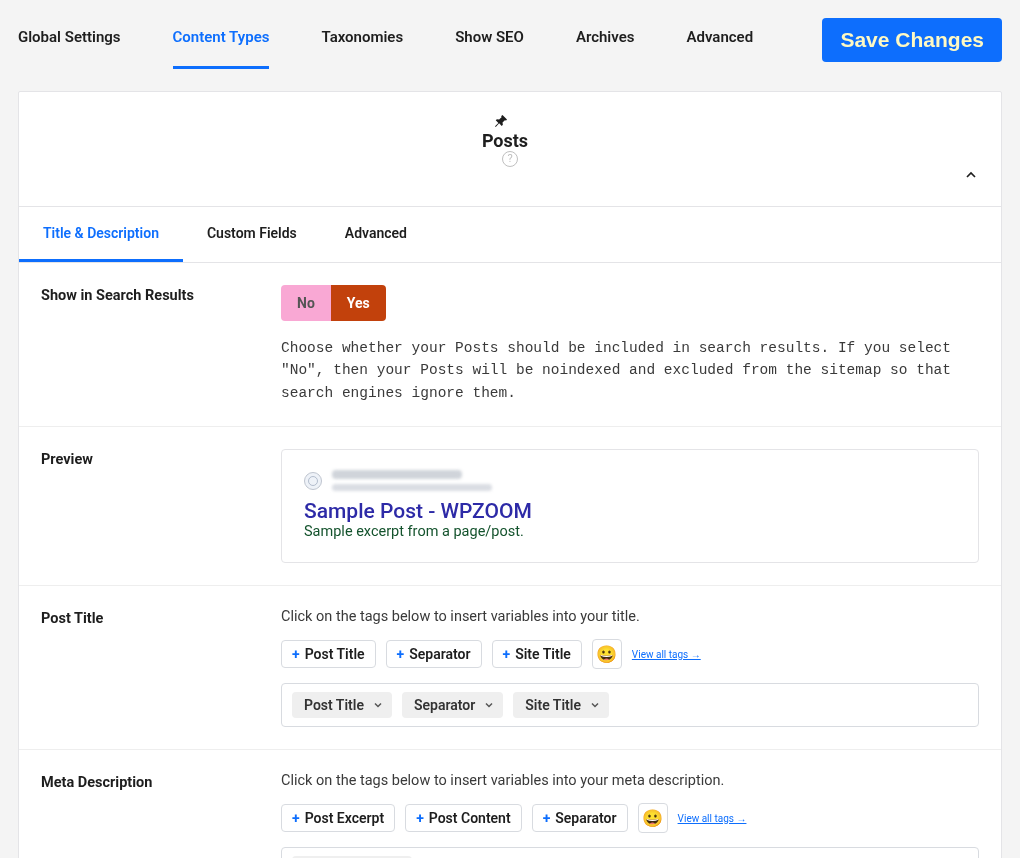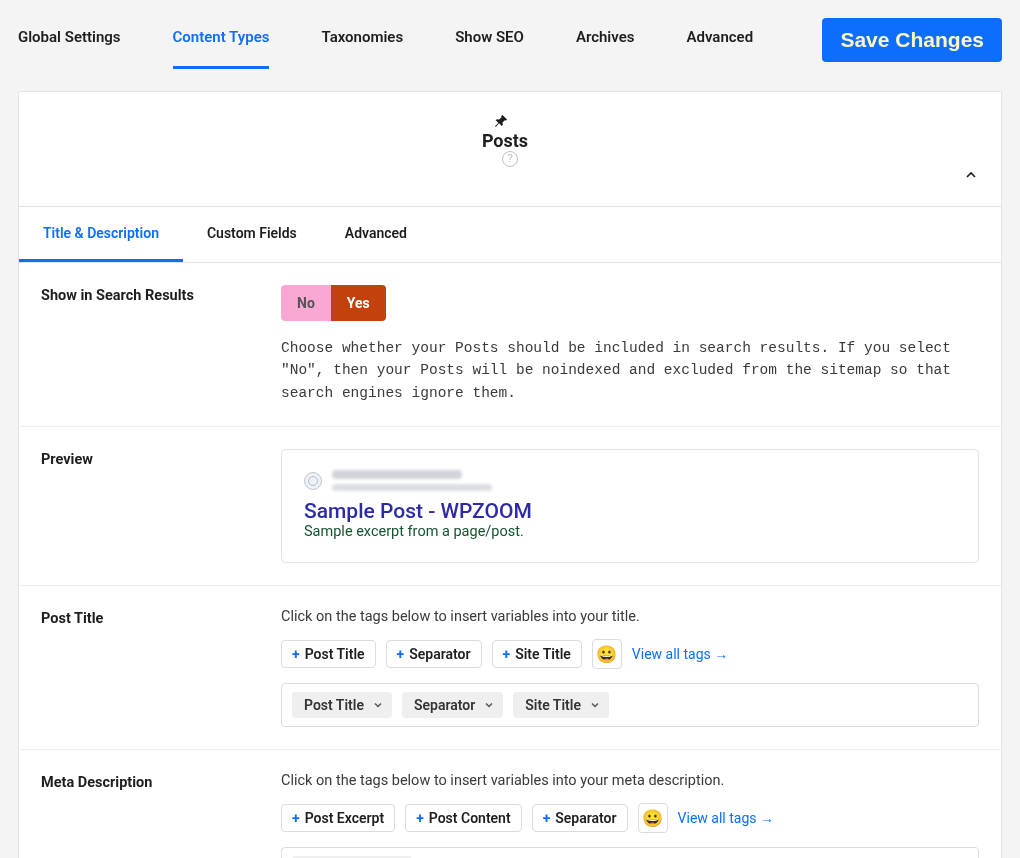--- a/index.html
+++ b/index.html
@@ -206,21 +206,22 @@
     display:inline-flex; align-items:center; justify-content:center;
     width: 30px; height:30px;
     border:1px solid #d8dbe0;
     border-radius:4px;
     font-size:17px;
     cursor:pointer;
     background:#fff;
   }
   .link {
     color:#0d6efd;
-    font-size: 14px;
+    font-size: 10px;
+    text-decoration: underline;
     cursor:pointer;
   }
   .field-box {
     border: 1px solid #d8dbe0;
     border-radius: 4px;
     padding: 8px 10px;
     display: flex;
     gap: 10px;
     flex-wrap: wrap;
     align-items: flex-start;

